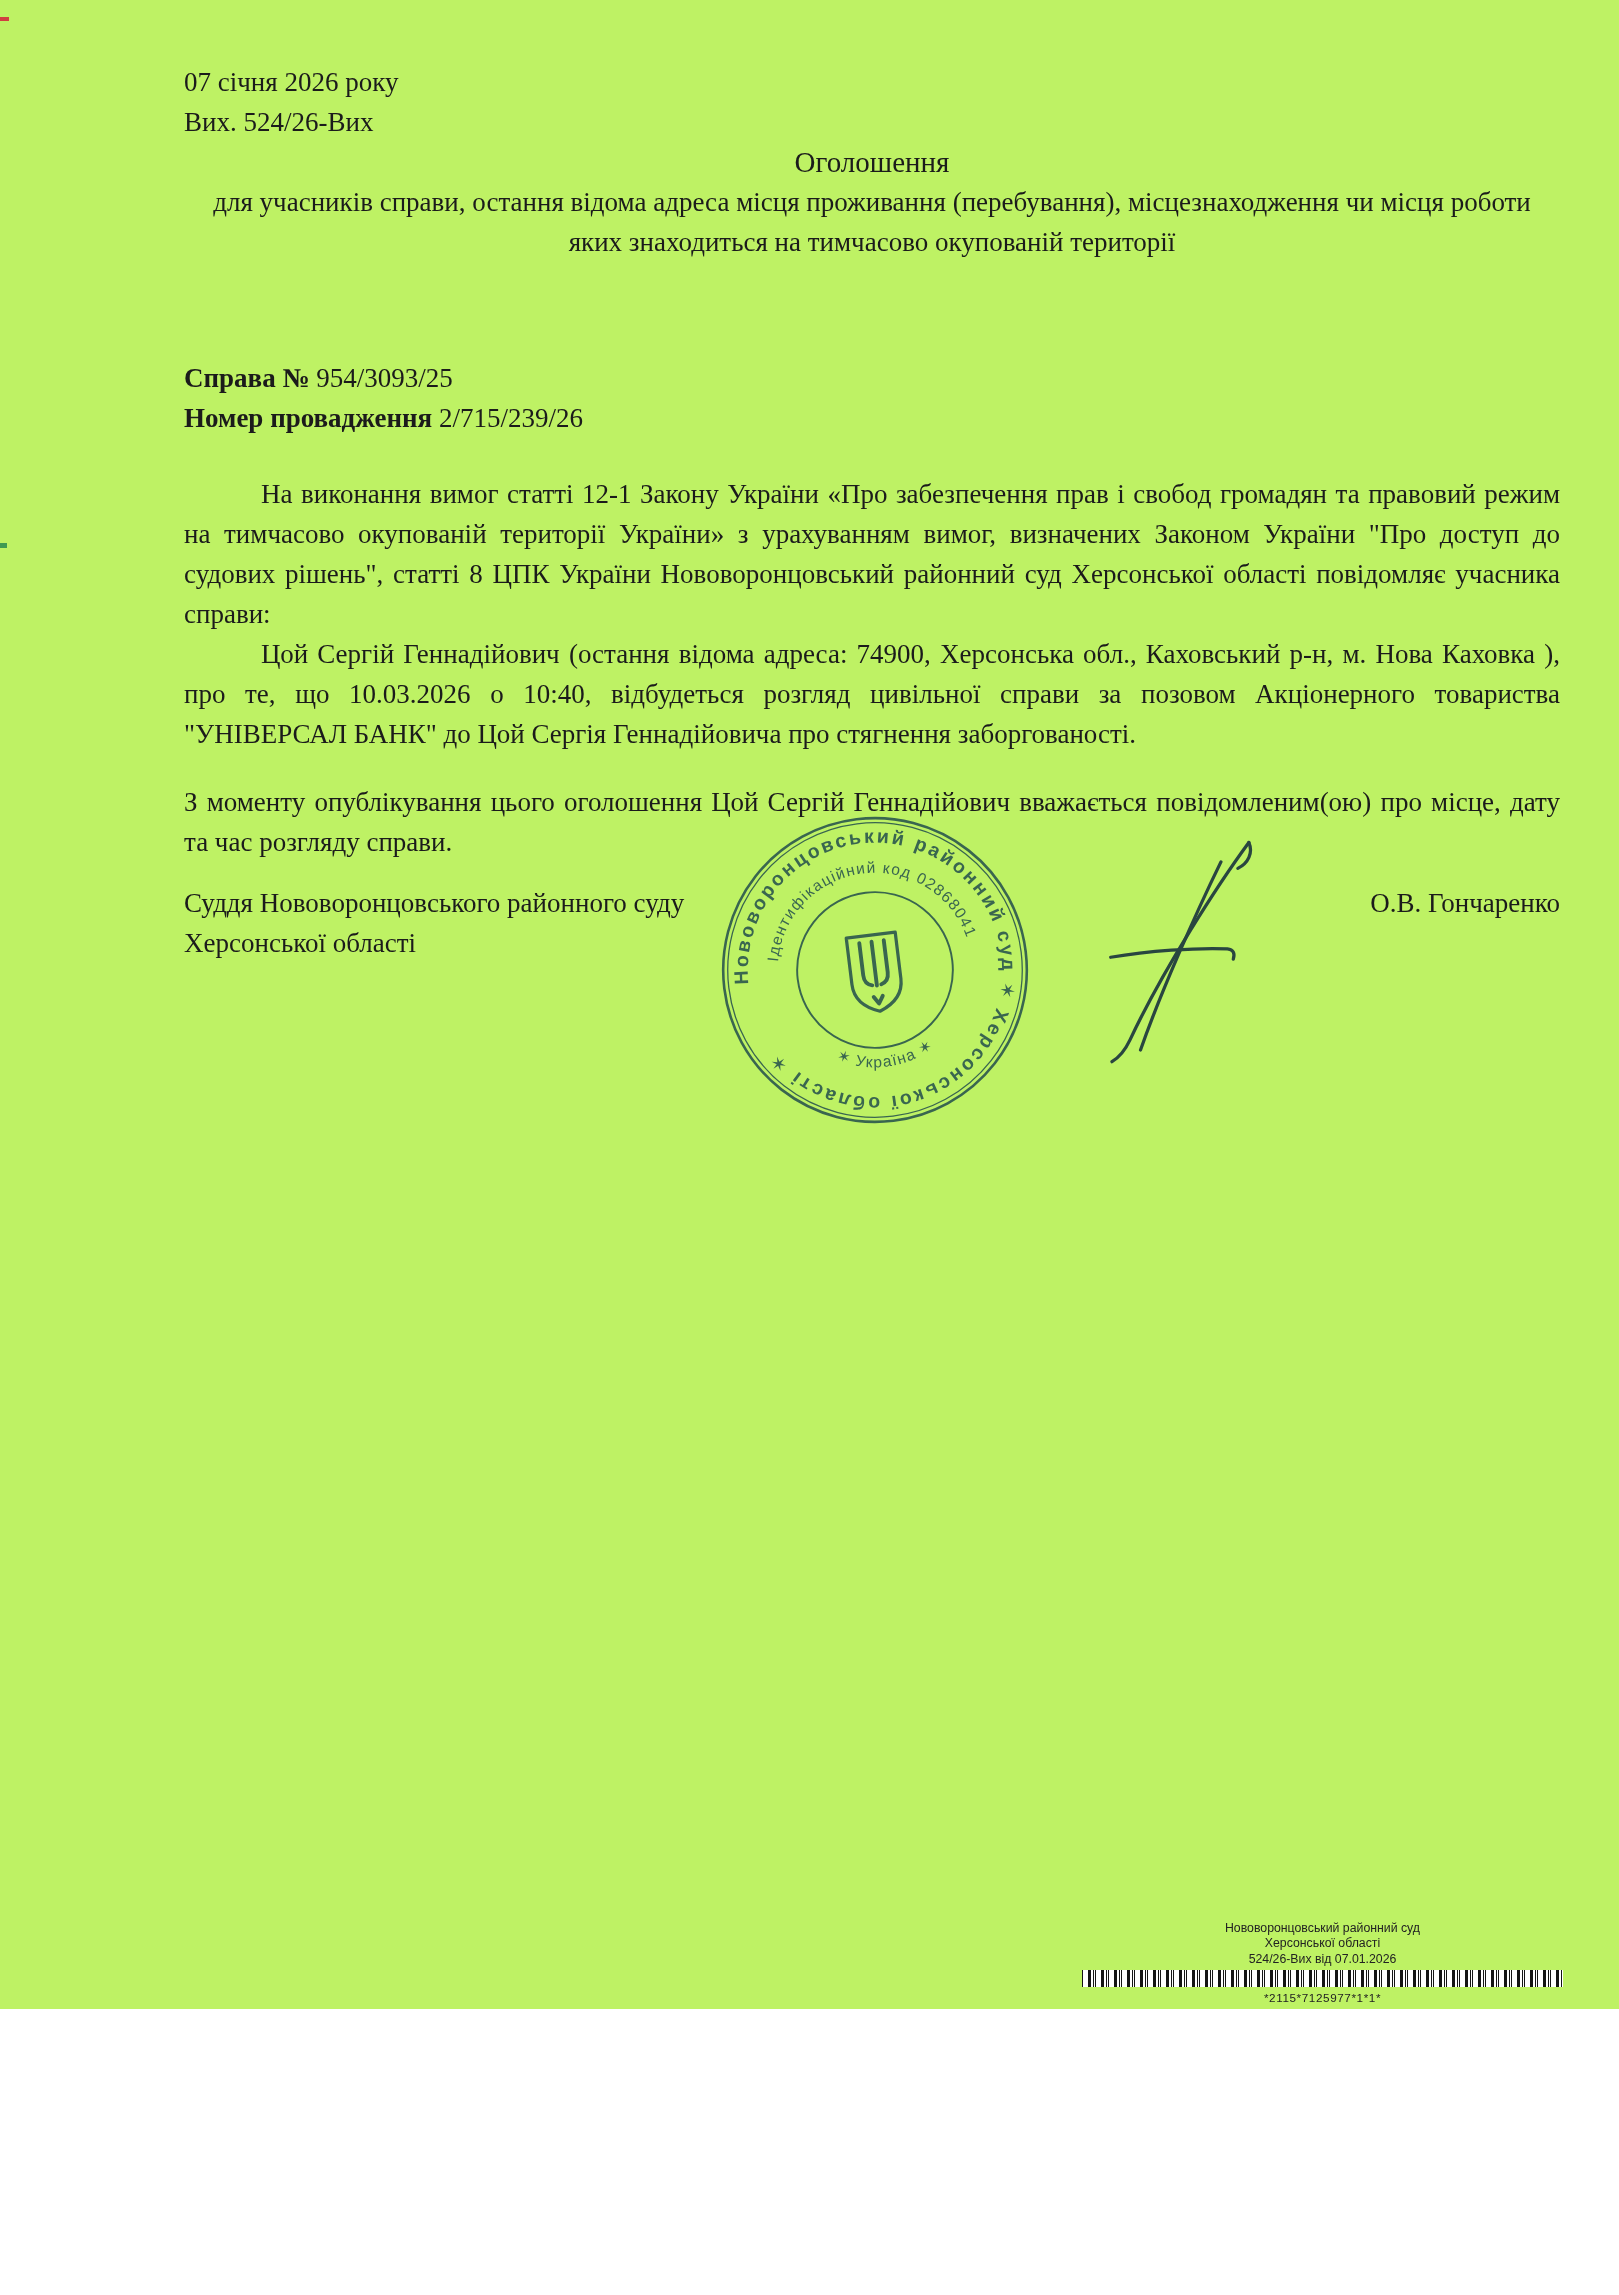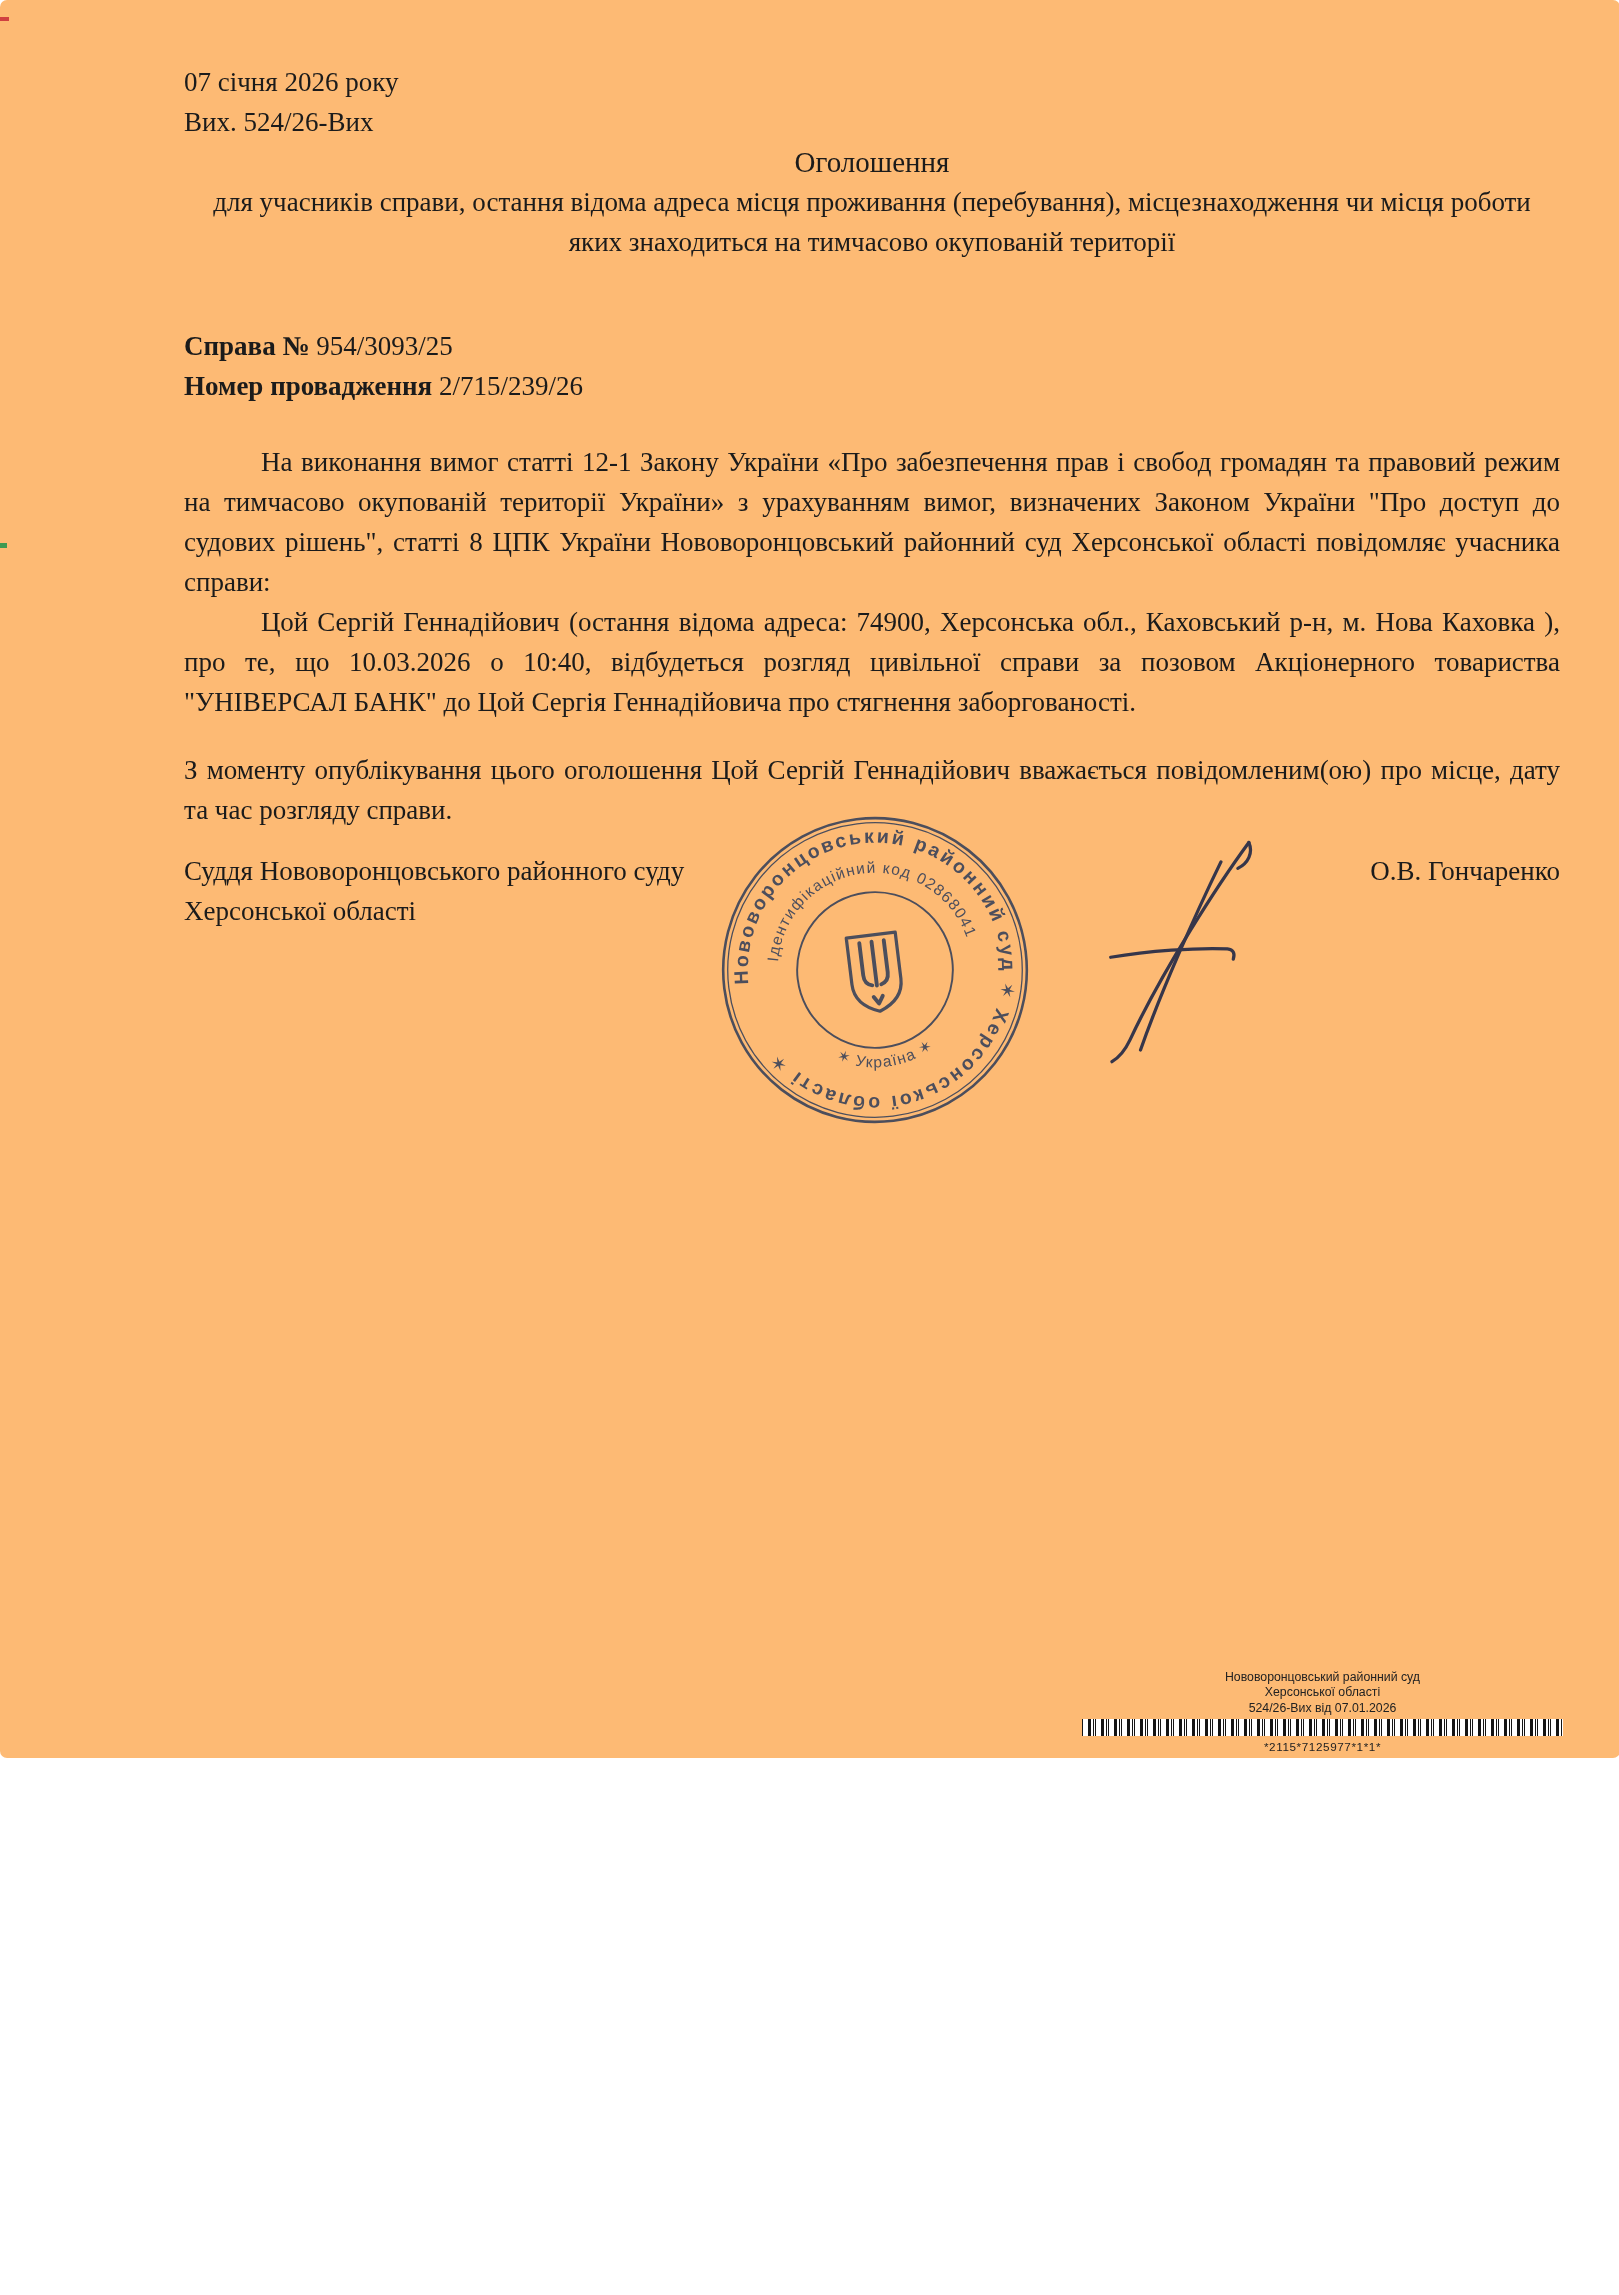--- a/index.html
+++ b/index.html
@@ -1,43 +1,42 @@
 <!DOCTYPE html>
 <html style="font-size:10.4px"><head>
 <meta charset="utf-8">
 <style>
   html, body { margin: 0; padding: 0; background: #ffffff; }
   .page {
     position: relative;
     width: 1620px;
-    height: 1758px;
-    background: #fdba74;
+    height: 2009px;
+    background: #bef264;
     font-family: "Liberation Serif", "DejaVu Serif", serif;
     color: #1b1b1b;
     overflow: hidden;
-    border-radius: 7px;
   }
   .content {
     position: absolute;
     left: 184px;
     right: 60px;
     top: 62px;
     font-size: 27px;
     line-height: 40px;
   }
   .meta div { white-space: nowrap; }
   .title {
     margin: 0;
     text-align: center;
     font-size: 29px;
     font-weight: normal;
     line-height: 40px;
   }
   .subtitle { text-align: center; }
-  .case-line  { margin-top: 64px; }
+  .case-line  { margin-top: 96px; }
   .b { font-weight: bold; }
   .para { margin: 0; text-align: justify; }
   .indent { text-indent: 77px; }
   .gap-before-p3 { margin-top: 28px; }
   .judge-row {
     display: flex;
     justify-content: space-between;
     align-items: flex-start;
     margin-top: 21px;
   }

